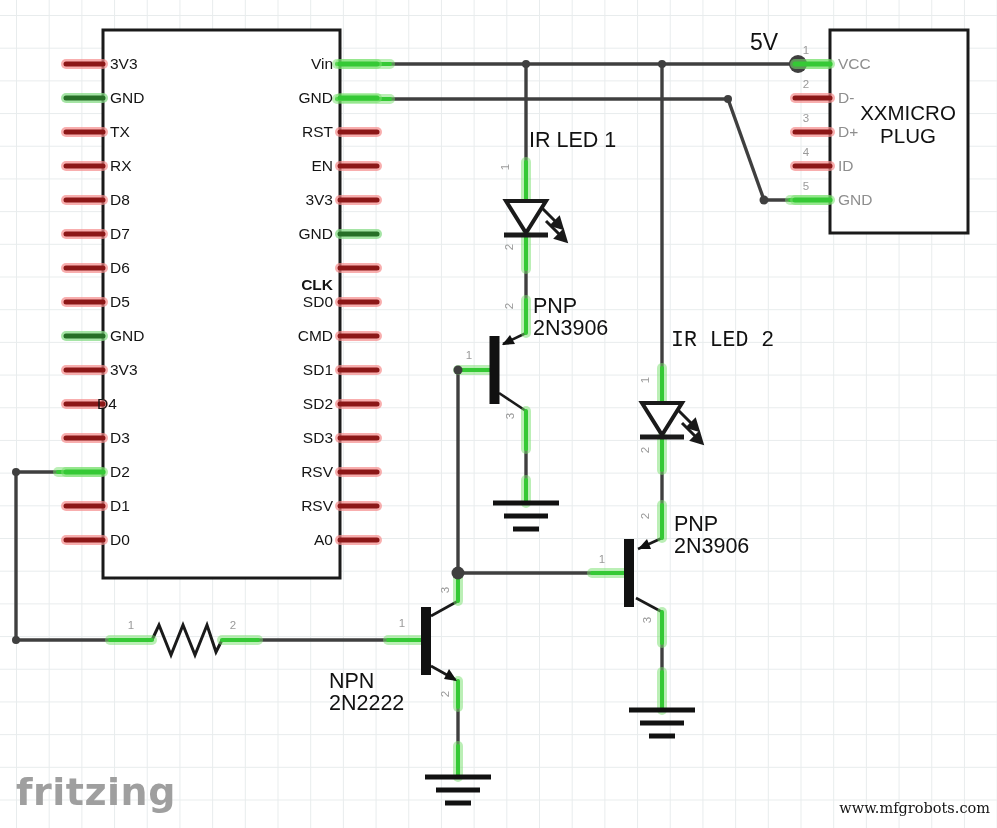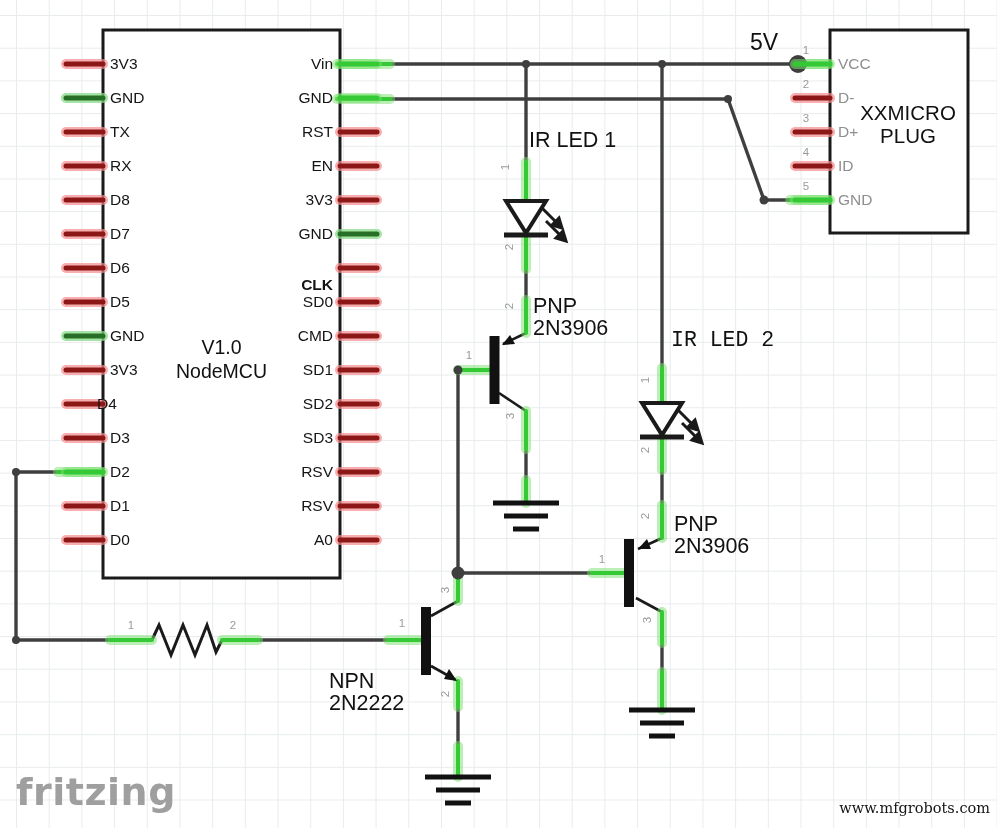--- a/index.html
+++ b/index.html
@@ -276,24 +276,20 @@
       <line x1="795" y1="98" x2="830" y2="98" stroke="rgba(245,140,140,0.7)" stroke-width="10" stroke-linecap="round"></line>
       <line x1="795" y1="98" x2="830" y2="98" stroke="#8c1717" stroke-width="5" stroke-linecap="round"></line>
       <line x1="795" y1="132" x2="830" y2="132" stroke="rgba(245,140,140,0.7)" stroke-width="10" stroke-linecap="round"></line>
       <line x1="795" y1="132" x2="830" y2="132" stroke="#8c1717" stroke-width="5" stroke-linecap="round"></line>
       <line x1="795" y1="166" x2="830" y2="166" stroke="rgba(245,140,140,0.7)" stroke-width="10" stroke-linecap="round"></line>
       <line x1="795" y1="166" x2="830" y2="166" stroke="#8c1717" stroke-width="5" stroke-linecap="round"></line>
       <line x1="795" y1="200" x2="830" y2="200" stroke="rgba(120,224,110,0.55)" stroke-width="10" stroke-linecap="round"></line>
       <line x1="795" y1="200" x2="830" y2="200" stroke="#35c935" stroke-width="5" stroke-linecap="round"></line>
     </svg>
 
-  <div id="chip-title">
-    <div>V1.0</div>
-    <div>NodeMCU</div>
-  </div>
 
   <div id="plug-title">
     <div>XXMICRO</div>
     <div>PLUG</div>
   </div>
 
   <div id="lbl-5v">5V</div>
 
   <div class="comp-label" style="left:529px;top:129px;">IR LED 1</div>
   <div class="comp-label" style="left:671px;top:329px;font-family:Liberation Mono, monospace;">IR LED 2</div>

